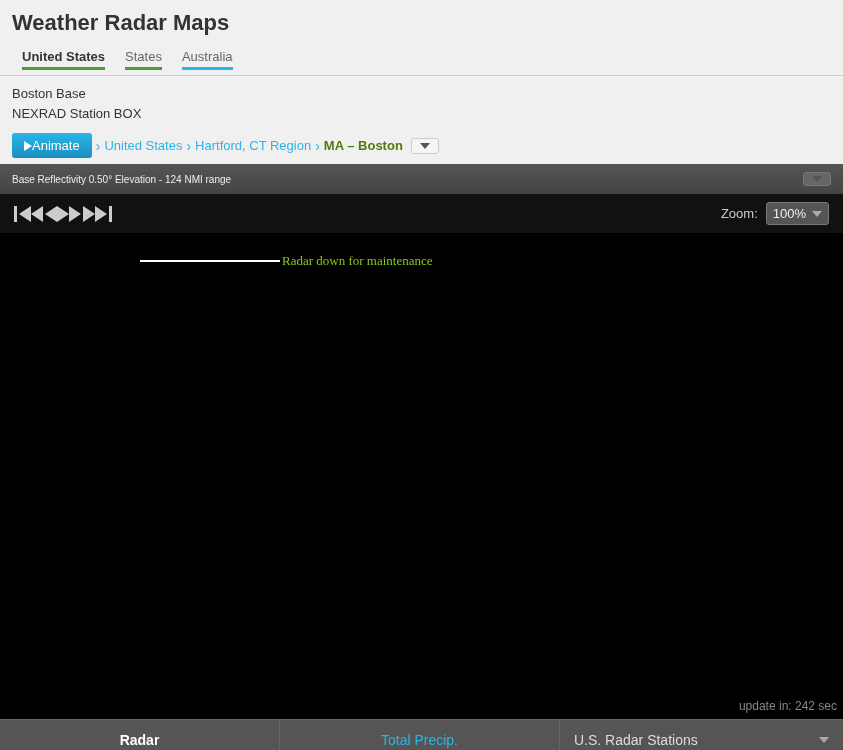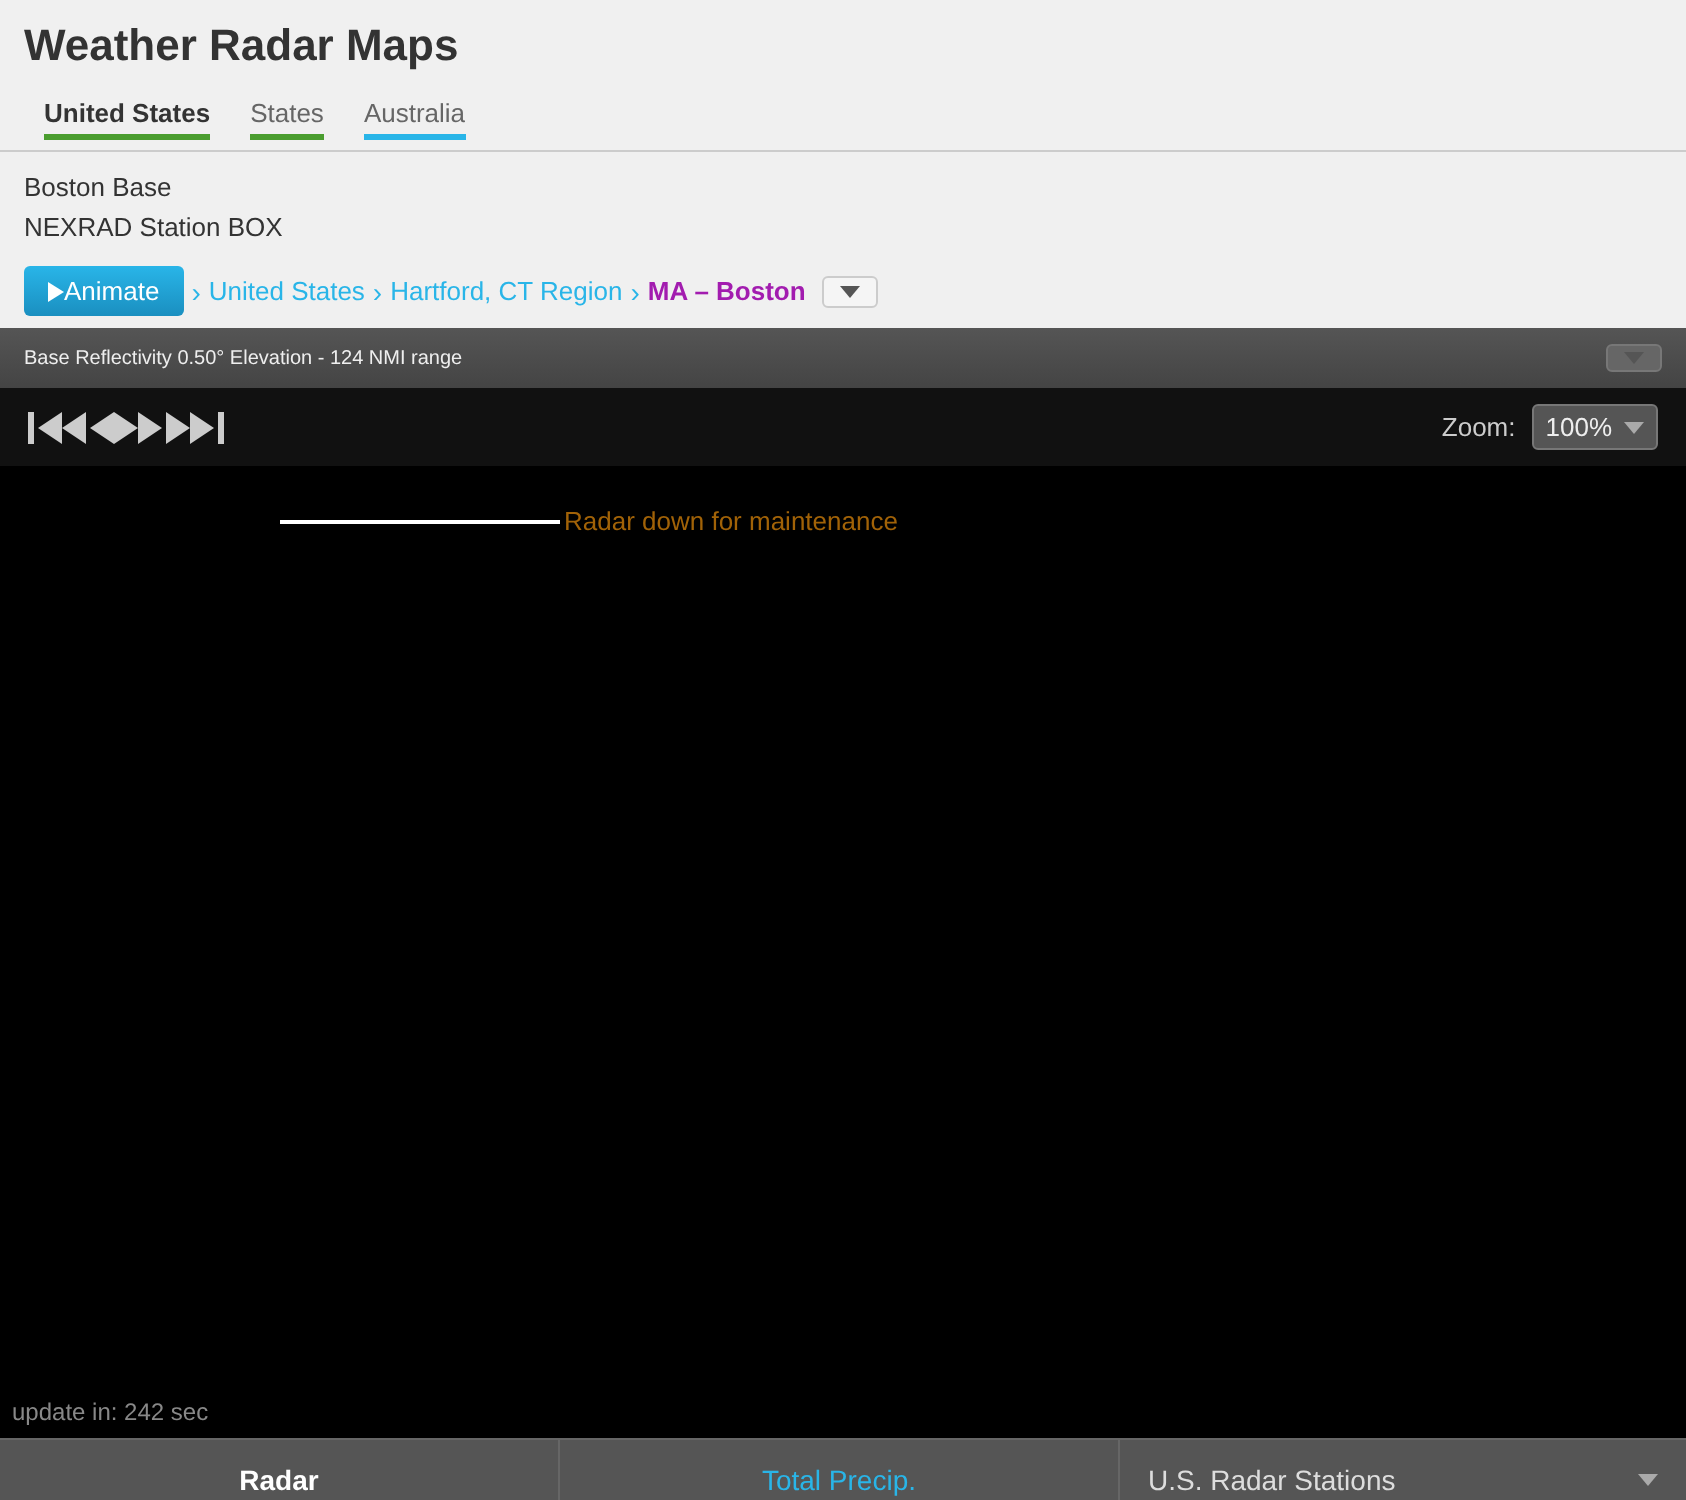--- a/index.html
+++ b/index.html
@@ -60,21 +60,21 @@
       font-size: 14px;
     }
 
     .breadcrumb-link {
       color: #29b5e8;
       cursor: pointer;
       font-size: 13px;
     }
 
     .breadcrumb-current {
-      color: #a21caf;
+      color: #4d7c0f;
       font-size: 13px;
       font-weight: bold;
     }
 
     .breadcrumb-dropdown {
       background: #f5f5f5;
       border: 1px solid #ccc;
       border-radius: 3px;
       padding: 4px 8px;
       cursor: pointer;
@@ -238,30 +238,30 @@
 
     .maintenance-line {
       display: inline-block;
       width: 140px;
       height: 2px;
       background: white;
       margin-right: 2px;
     }
 
     .maintenance-text {
-      color: #a16207;
-      font-size: 13px;
-      font-family: Liberation Sans, sans-serif;
+      color: #84cc16;
+      font-size: 13px;
+      font-family: Liberation Serif, serif;
     }
 
     .update-bar {
       background: #000;
       color: #888;
       font-size: 12px;
-      text-align: left;
+      text-align: right;
       padding: 6px;
     }
 
     .bottom-bar {
       display: flex;
       background: #555;
       border-top: 1px solid #666;
     }
 
     .bottom-btn {

